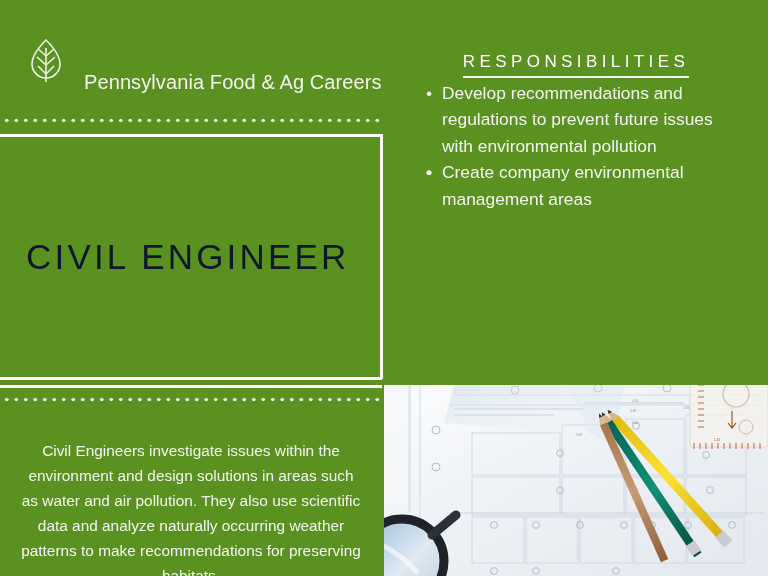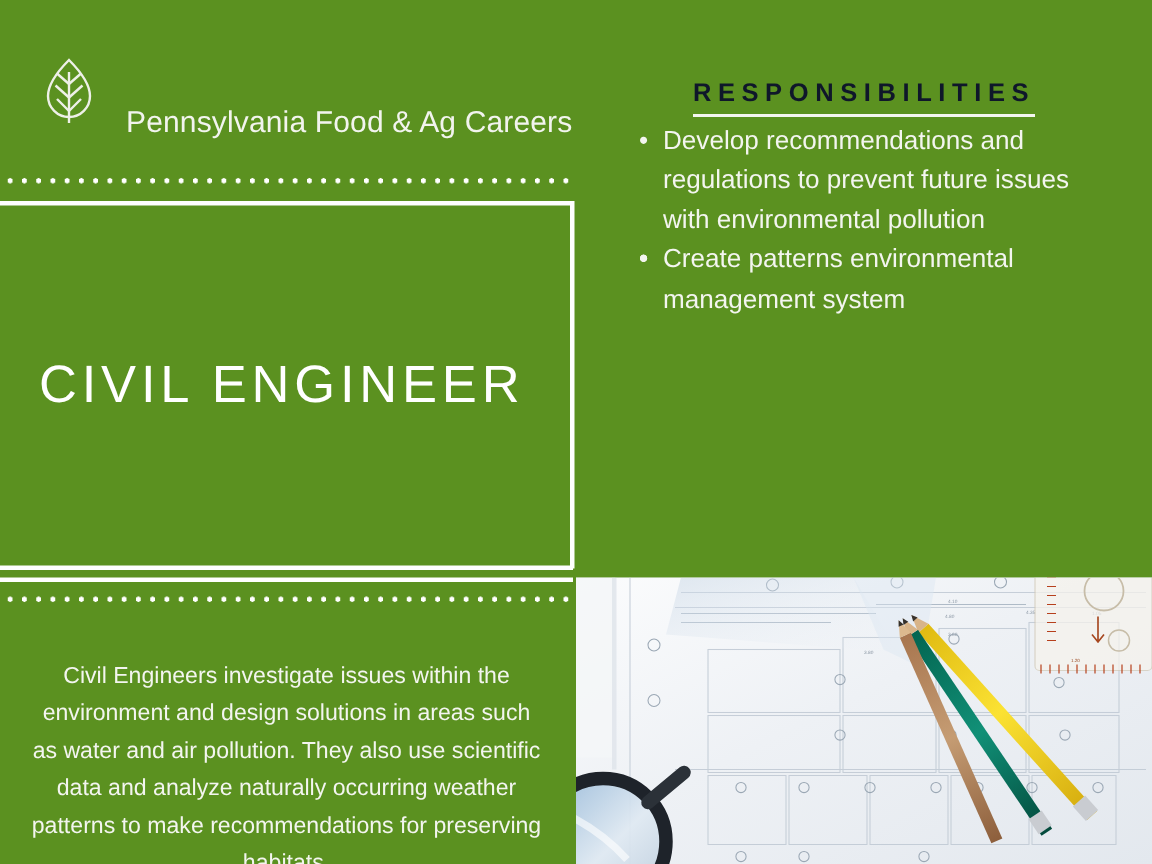--- a/index.html
+++ b/index.html
@@ -88,21 +88,21 @@
     left: 0;
     top: 137px;
     width: 382px;
     height: 241px;
     display: flex;
     align-items: center;
     padding-left: 26px;
     box-sizing: border-box;
   }
   .job-title {
-    color: #ffffff;
+    color: #0f172a;
     font-size: 35px;
     font-weight: 400;
     letter-spacing: 3.2px;
     line-height: 1.1;
   }
 
   
   .rule-mid-a {
     position: absolute;
     left: 0;
@@ -161,23 +161,23 @@
   }
   .resp-heading-wrap {
     position: absolute;
     left: 0;
     top: 38px;
     width: 384px;
     text-align: center;
   }
   .resp-heading {
     display: inline-block;
-    color: #0f172a;
+    color: #ffffff;
     font-size: 17px;
-    font-weight: 700;
+    font-weight: 400;
     letter-spacing: 4.4px;
     padding-bottom: 4px;
     border-bottom: 2px solid #f4f6f0;
   }
 
   .resp-list {
     position: absolute;
     left: 40px;
     top: 80px;
     width: 324px;
@@ -266,21 +266,21 @@
         <span>Develop recommendations and regulations to prevent future issues with environmental pollution</span>
       </li>
       <li class="resp-item">
         <span class="bullet">•</span>
       </li>
       <li class="resp-item">
         <span class="bullet">•</span>
       </li>
       <li class="resp-item">
         <span class="bullet">•</span>
-        <span>Create patterns environmental management system</span>
+        <span>Create company environmental management areas</span>
       </li>
     </ul>
   </div>
 
   <div class="photo">
     <svg width="384" height="191" viewBox="0 0 384 191" aria-hidden="true">
       <defs>
         <linearGradient id="paperG" x1="0" y1="0" x2="1" y2="1">
           <stop offset="0%" stop-color="#fbfcfd"></stop>
           <stop offset="45%" stop-color="#eef1f5"></stop>

